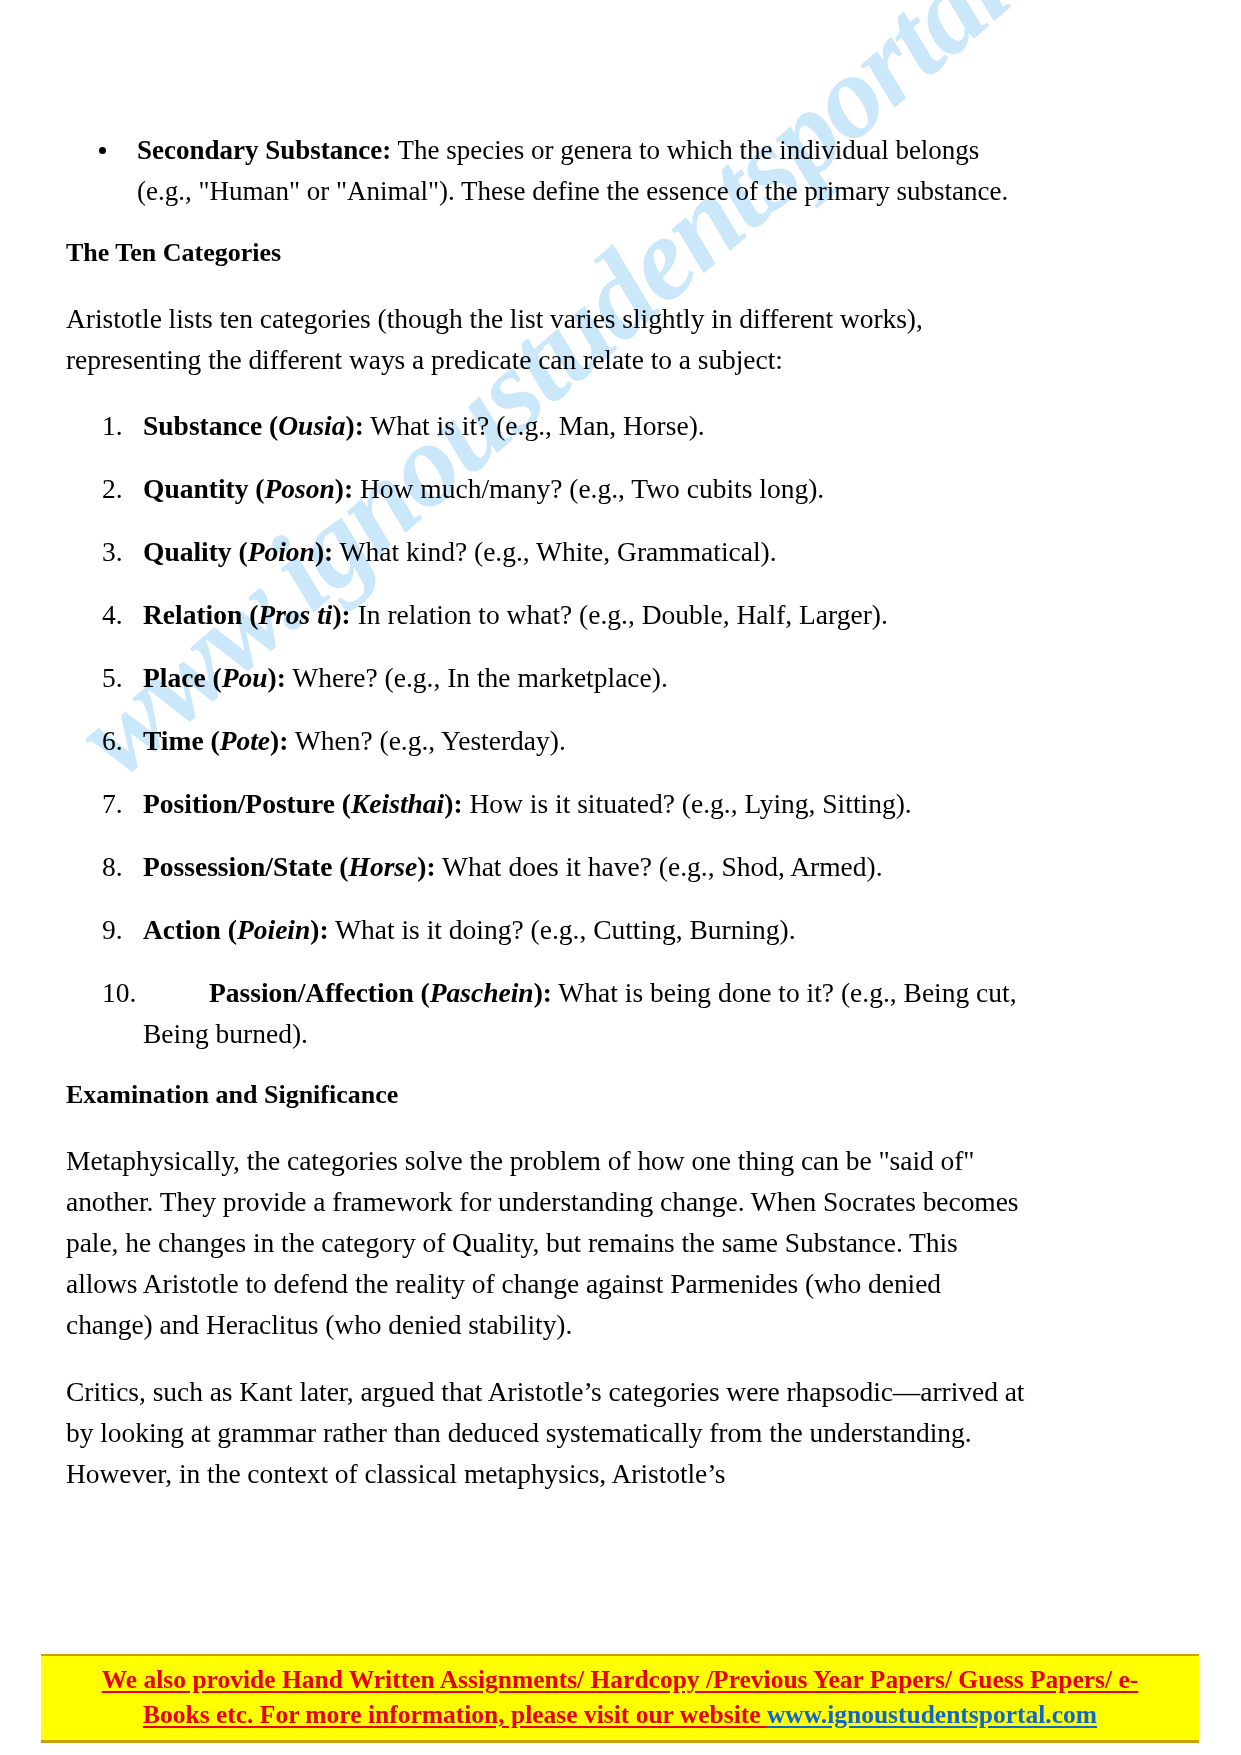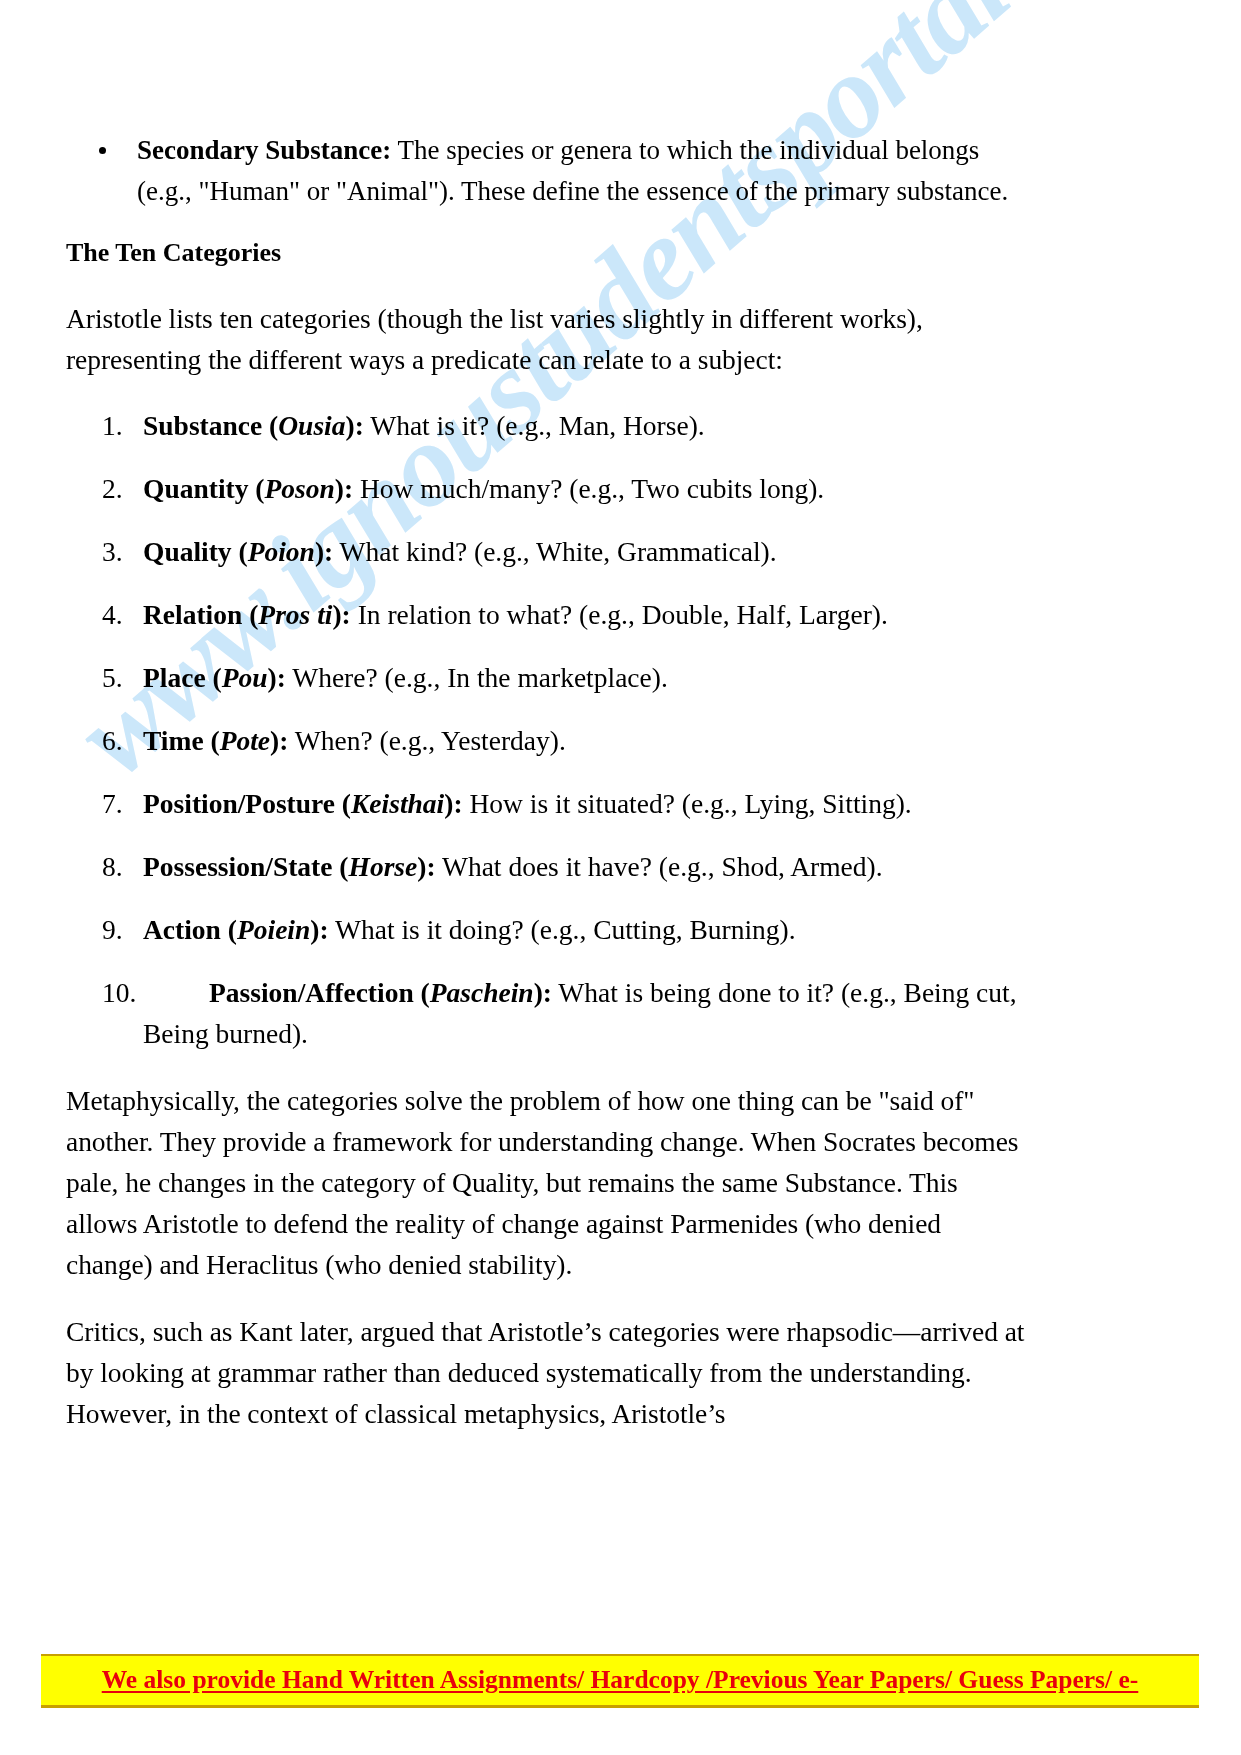--- a/index.html
+++ b/index.html
@@ -203,25 +203,27 @@
         <li><span class="num">3.</span><b>Quality (</b><b><i>Poion</i></b><b>):</b><span> What kind? (e.g., White, Grammatical).</span></li>
         <li><span class="num">4.</span><b>Relation (</b><b><i>Pros ti</i></b><b>):</b><span> In relation to what? (e.g., Double, Half, Larger).</span></li>
         <li><span class="num">5.</span><b>Place (</b><b><i>Pou</i></b><b>):</b><span> Where? (e.g., In the marketplace).</span></li>
         <li><span class="num">6.</span><b>Time (</b><b><i>Pote</i></b><b>):</b><span> When? (e.g., Yesterday).</span></li>
         <li><span class="num">7.</span><b>Position/Posture (</b><b><i>Keisthai</i></b><b>):</b><span> How is it situated? (e.g., Lying, Sitting).</span></li>
         <li><span class="num">8.</span><b>Possession/State (</b><b><i>Horse</i></b><b>):</b><span> What does it have? (e.g., Shod, Armed).</span></li>
         <li><span class="num">9.</span><b>Action (</b><b><i>Poiein</i></b><b>):</b><span> What is it doing? (e.g., Cutting, Burning).</span></li>
         <li class="wide"><span class="num">10.</span><span class="tabgap"></span><b>Passion/Affection (</b><b><i>Paschein</i></b><b>):</b><span> What is being done to it? (e.g., Being cut, Being burned).</span></li>
       </ol>
 
+      <h3 class="heading">Examination and Significance</h3>
 
       <p class="para">Metaphysically, the categories solve the problem of how one thing can be "said of" another. They provide a framework for understanding change. When Socrates becomes pale, he changes in the category of Quality, but remains the same Substance. This allows Aristotle to defend the reality of change against Parmenides (who denied change) and Heraclitus (who denied stability).</p>
       <p class="para">Critics, such as Kant later, argued that Aristotle’s categories were rhapsodic—arrived at by looking at grammar rather than deduced systematically from the understanding. However, in the context of classical metaphysics, Aristotle’s</p>
 
     </div>
   </div>
 
   <div class="footer-banner">
     <div class="footer-line">We also provide Hand Written Assignments/ Hardcopy /Previous Year Papers/ Guess Papers/ e-</div>
+    <div class="footer-line"><span>Books etc. For more information, please visit our website </span><span class="site">www.ignoustudentsportal.com</span></div>
     <div class="footer-strip-left"></div>
   </div>
 
 </div>
 
 </body></html>

